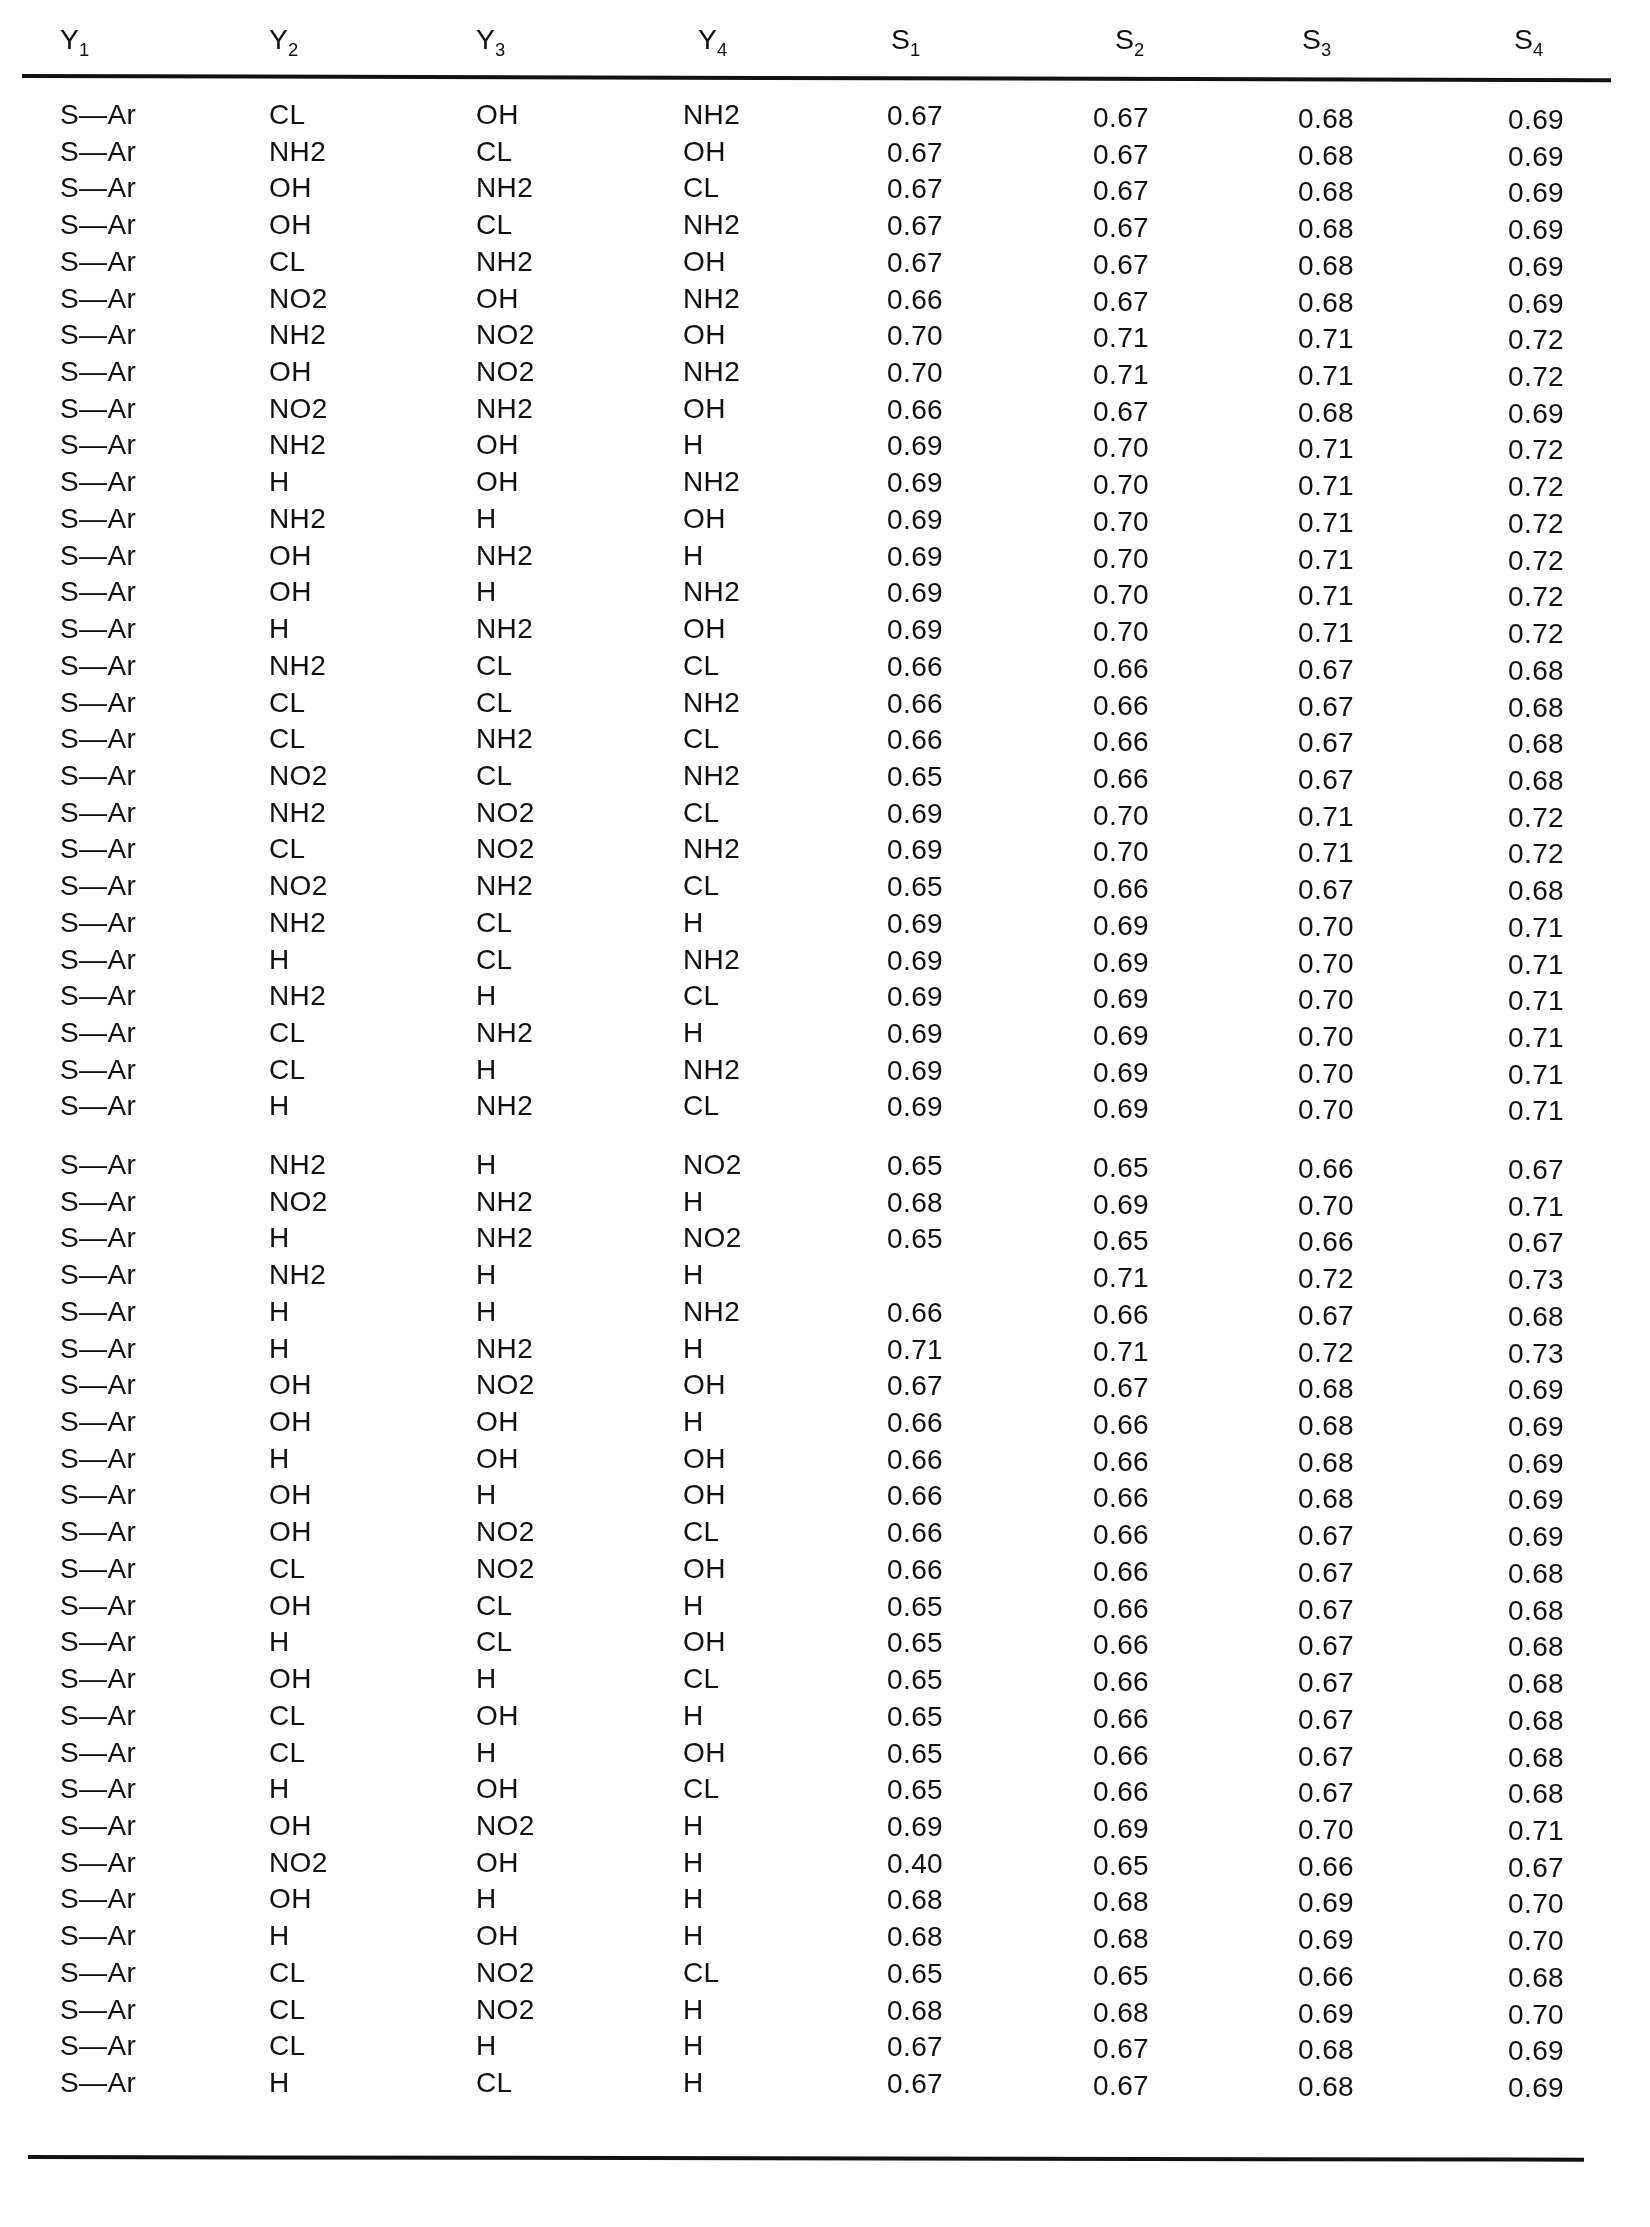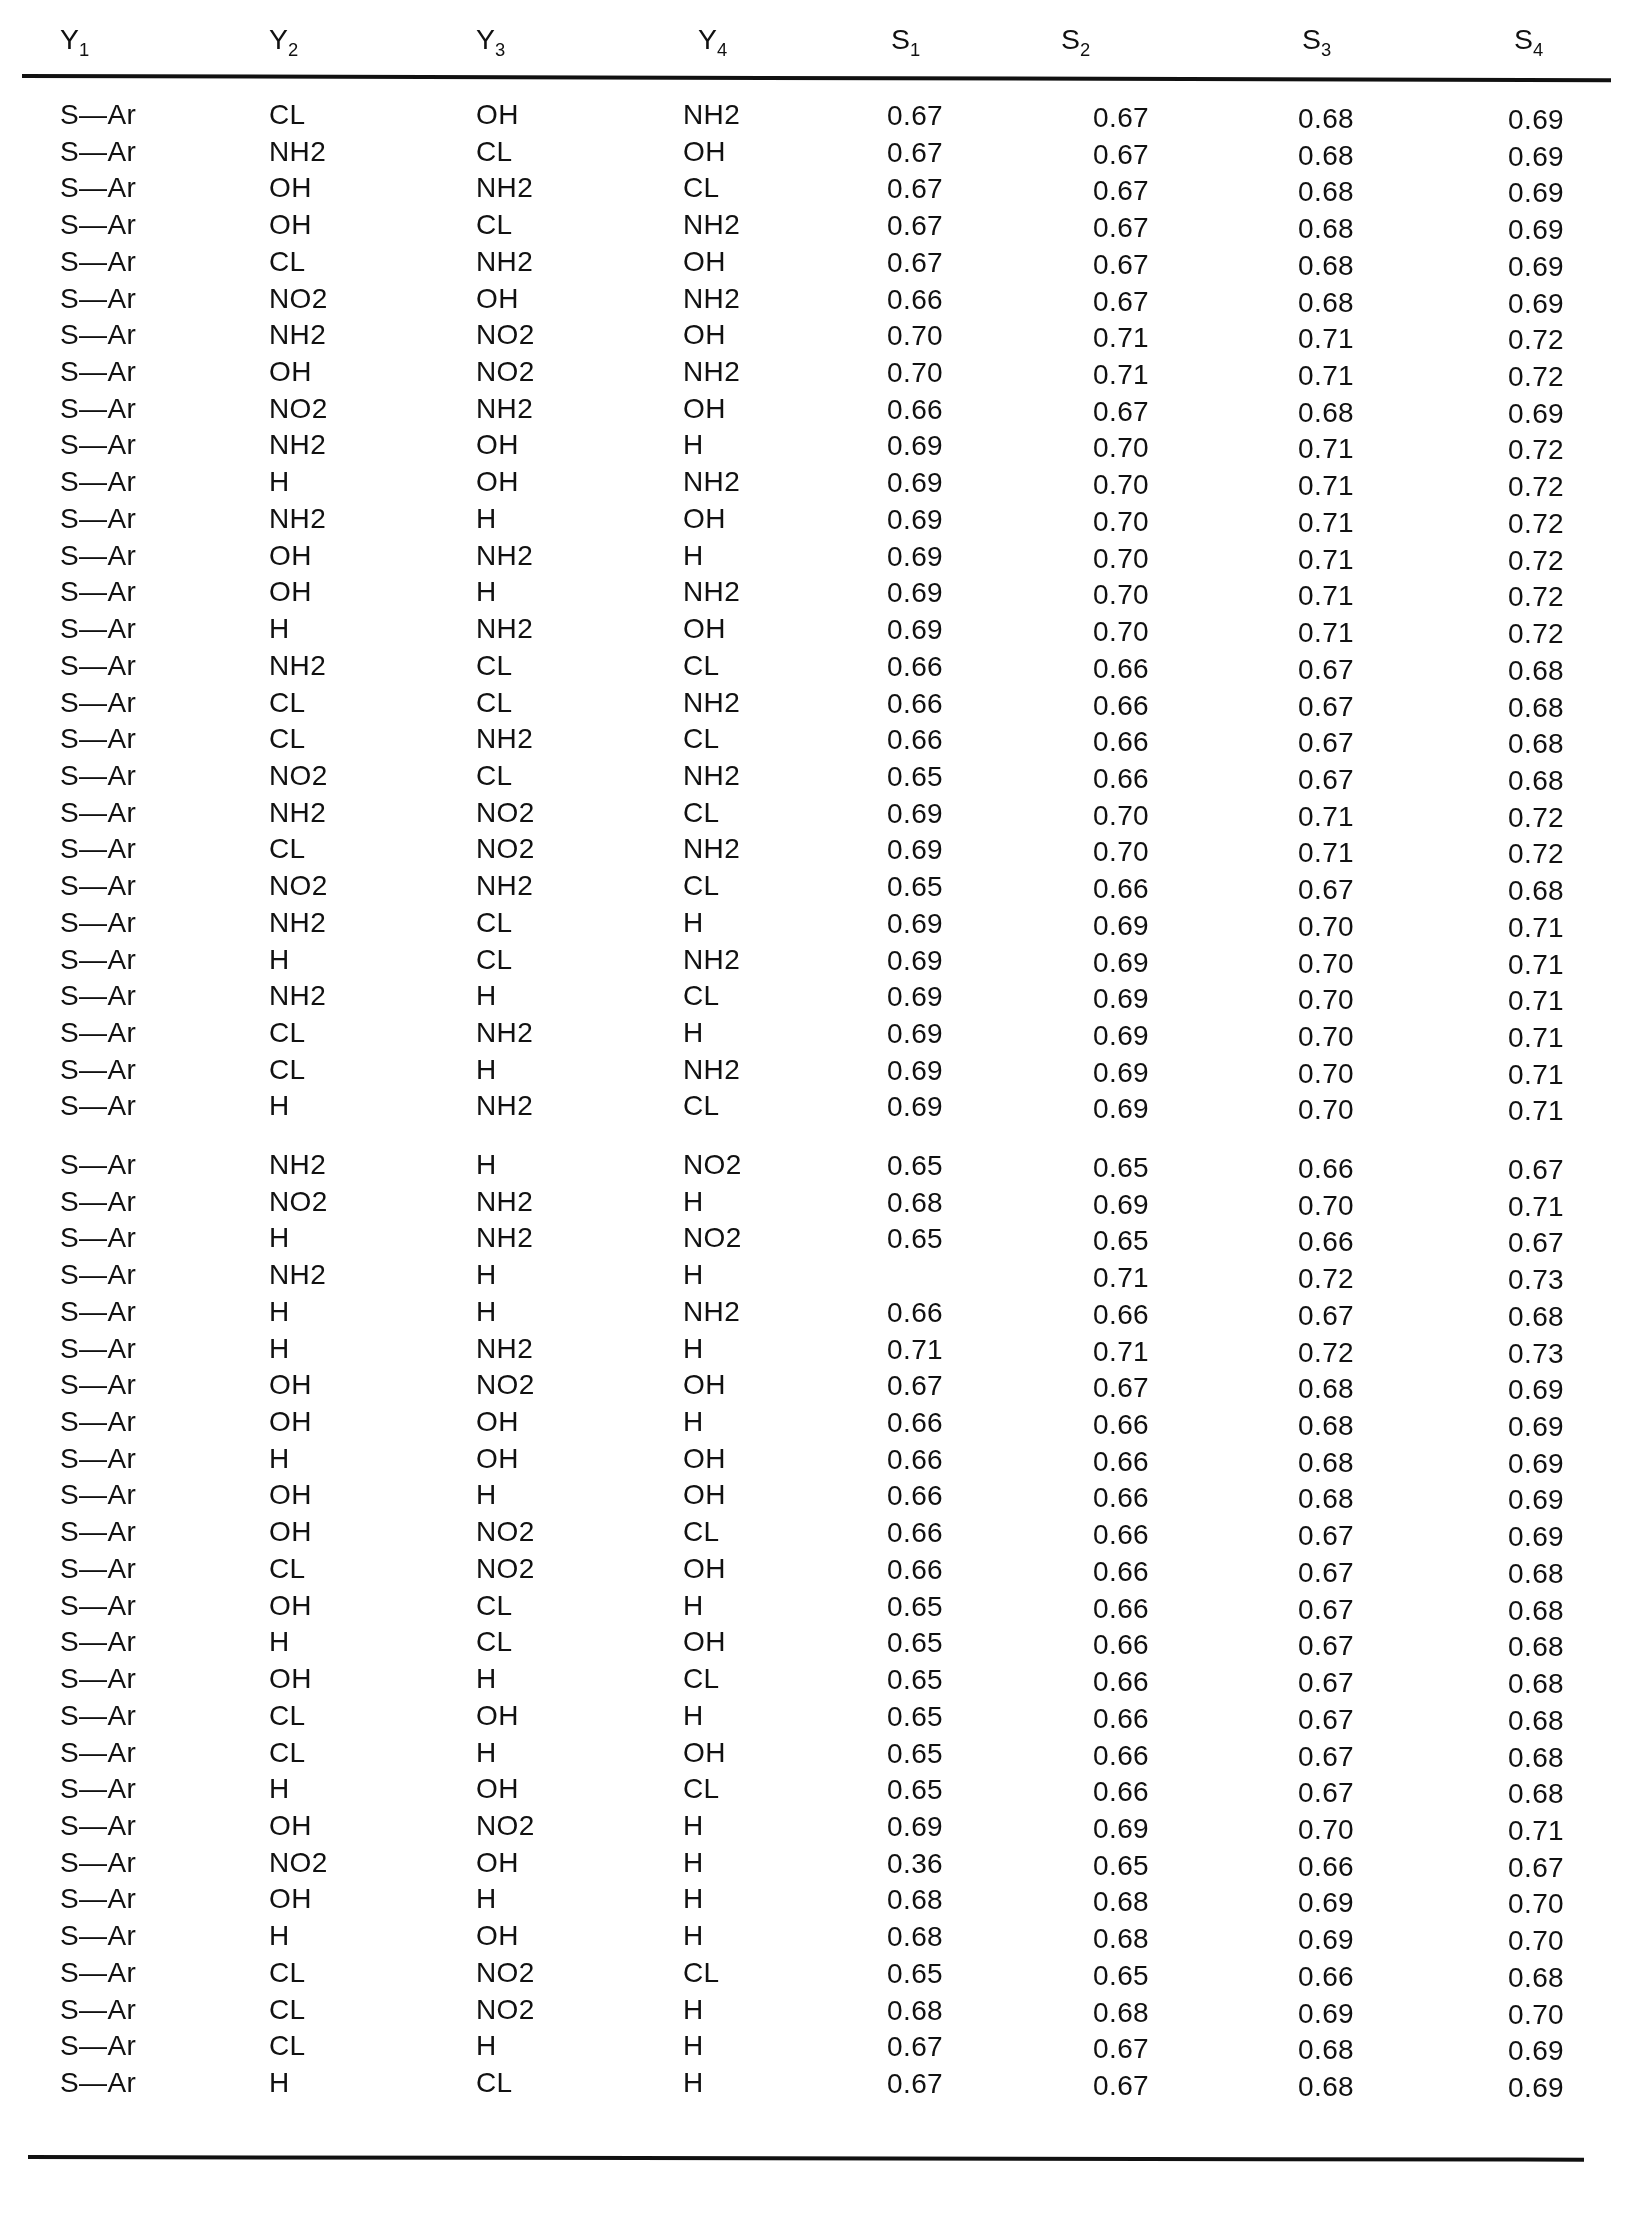--- a/index.html
+++ b/index.html
@@ -14,21 +14,21 @@
 </style>
 </head>
 <body>
 
 <div>
   <div class="hdr" style="left:60px"><span>Y</span><sub>1</sub></div>
   <div class="hdr" style="left:269px"><span>Y</span><sub>2</sub></div>
   <div class="hdr" style="left:476px"><span>Y</span><sub>3</sub></div>
   <div class="hdr" style="left:698px"><span>Y</span><sub>4</sub></div>
   <div class="hdr" style="left:891px"><span>S</span><sub>1</sub></div>
-  <div class="hdr" style="left:1061px"><span>S</span><sub>2</sub></div>
+  <div class="hdr" style="left:1115px"><span>S</span><sub>2</sub></div>
   <div class="hdr" style="left:1302px"><span>S</span><sub>3</sub></div>
   <div class="hdr" style="left:1514px"><span>S</span><sub>4</sub></div>
 </div>
 
 <div class="rule" style="left:22px; width:1589px; top:74px; transform:rotate(0.15deg); transform-origin:left center;"></div>
 
 <div class="tbl" id="group-0" style="top:99px;">
     <div class="row" style="top: 0px;">
       <div class="cell" style="left: 60px;">S—Ar</div>
       <div class="cell" style="left: 269px;">CL</div>
@@ -499,21 +499,21 @@
       <div class="cell" style="left: 887px; top: 1.3px;">0.69</div>
       <div class="cell" style="left: 1093px; top: 2.5px;">0.69</div>
       <div class="cell" style="left: 1298px; top: 3.8px;">0.70</div>
       <div class="cell" style="left: 1508px; top: 5px;">0.71</div>
     </div>
     <div class="row" style="top: 698px;">
       <div class="cell" style="left: 60px;">S—Ar</div>
       <div class="cell" style="left: 269px;">NO2</div>
       <div class="cell" style="left: 476px;">OH</div>
       <div class="cell" style="left: 683px;">H</div>
-      <div class="cell" style="left: 887px; top: 1.3px;">0.36</div>
+      <div class="cell" style="left: 887px; top: 1.3px;">0.40</div>
       <div class="cell" style="left: 1093px; top: 2.5px;">0.65</div>
       <div class="cell" style="left: 1298px; top: 3.8px;">0.66</div>
       <div class="cell" style="left: 1508px; top: 5px;">0.67</div>
     </div>
     <div class="row" style="top: 734px;">
       <div class="cell" style="left: 60px;">S—Ar</div>
       <div class="cell" style="left: 269px;">OH</div>
       <div class="cell" style="left: 476px;">H</div>
       <div class="cell" style="left: 683px;">H</div>
       <div class="cell" style="left: 887px; top: 1.3px;">0.68</div>

